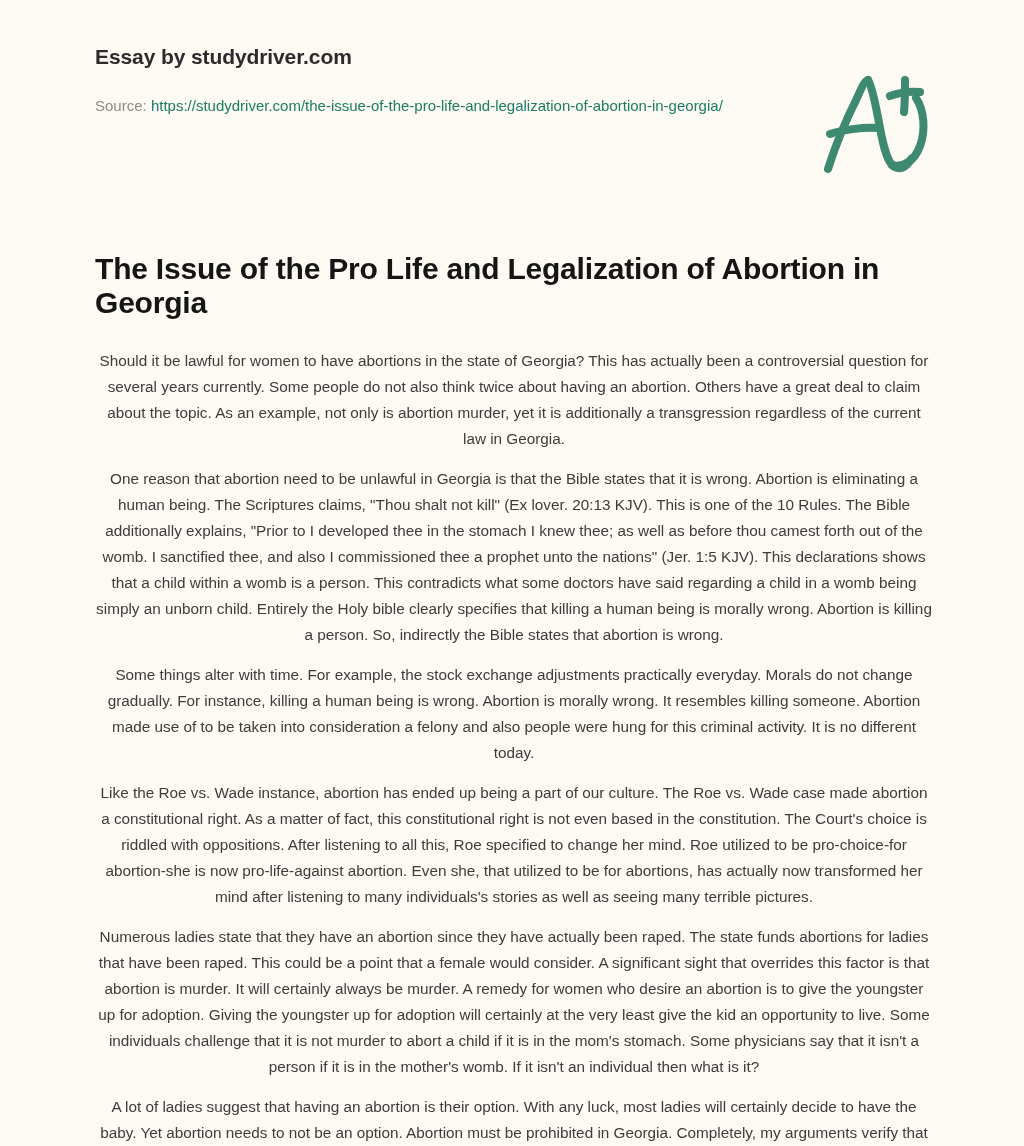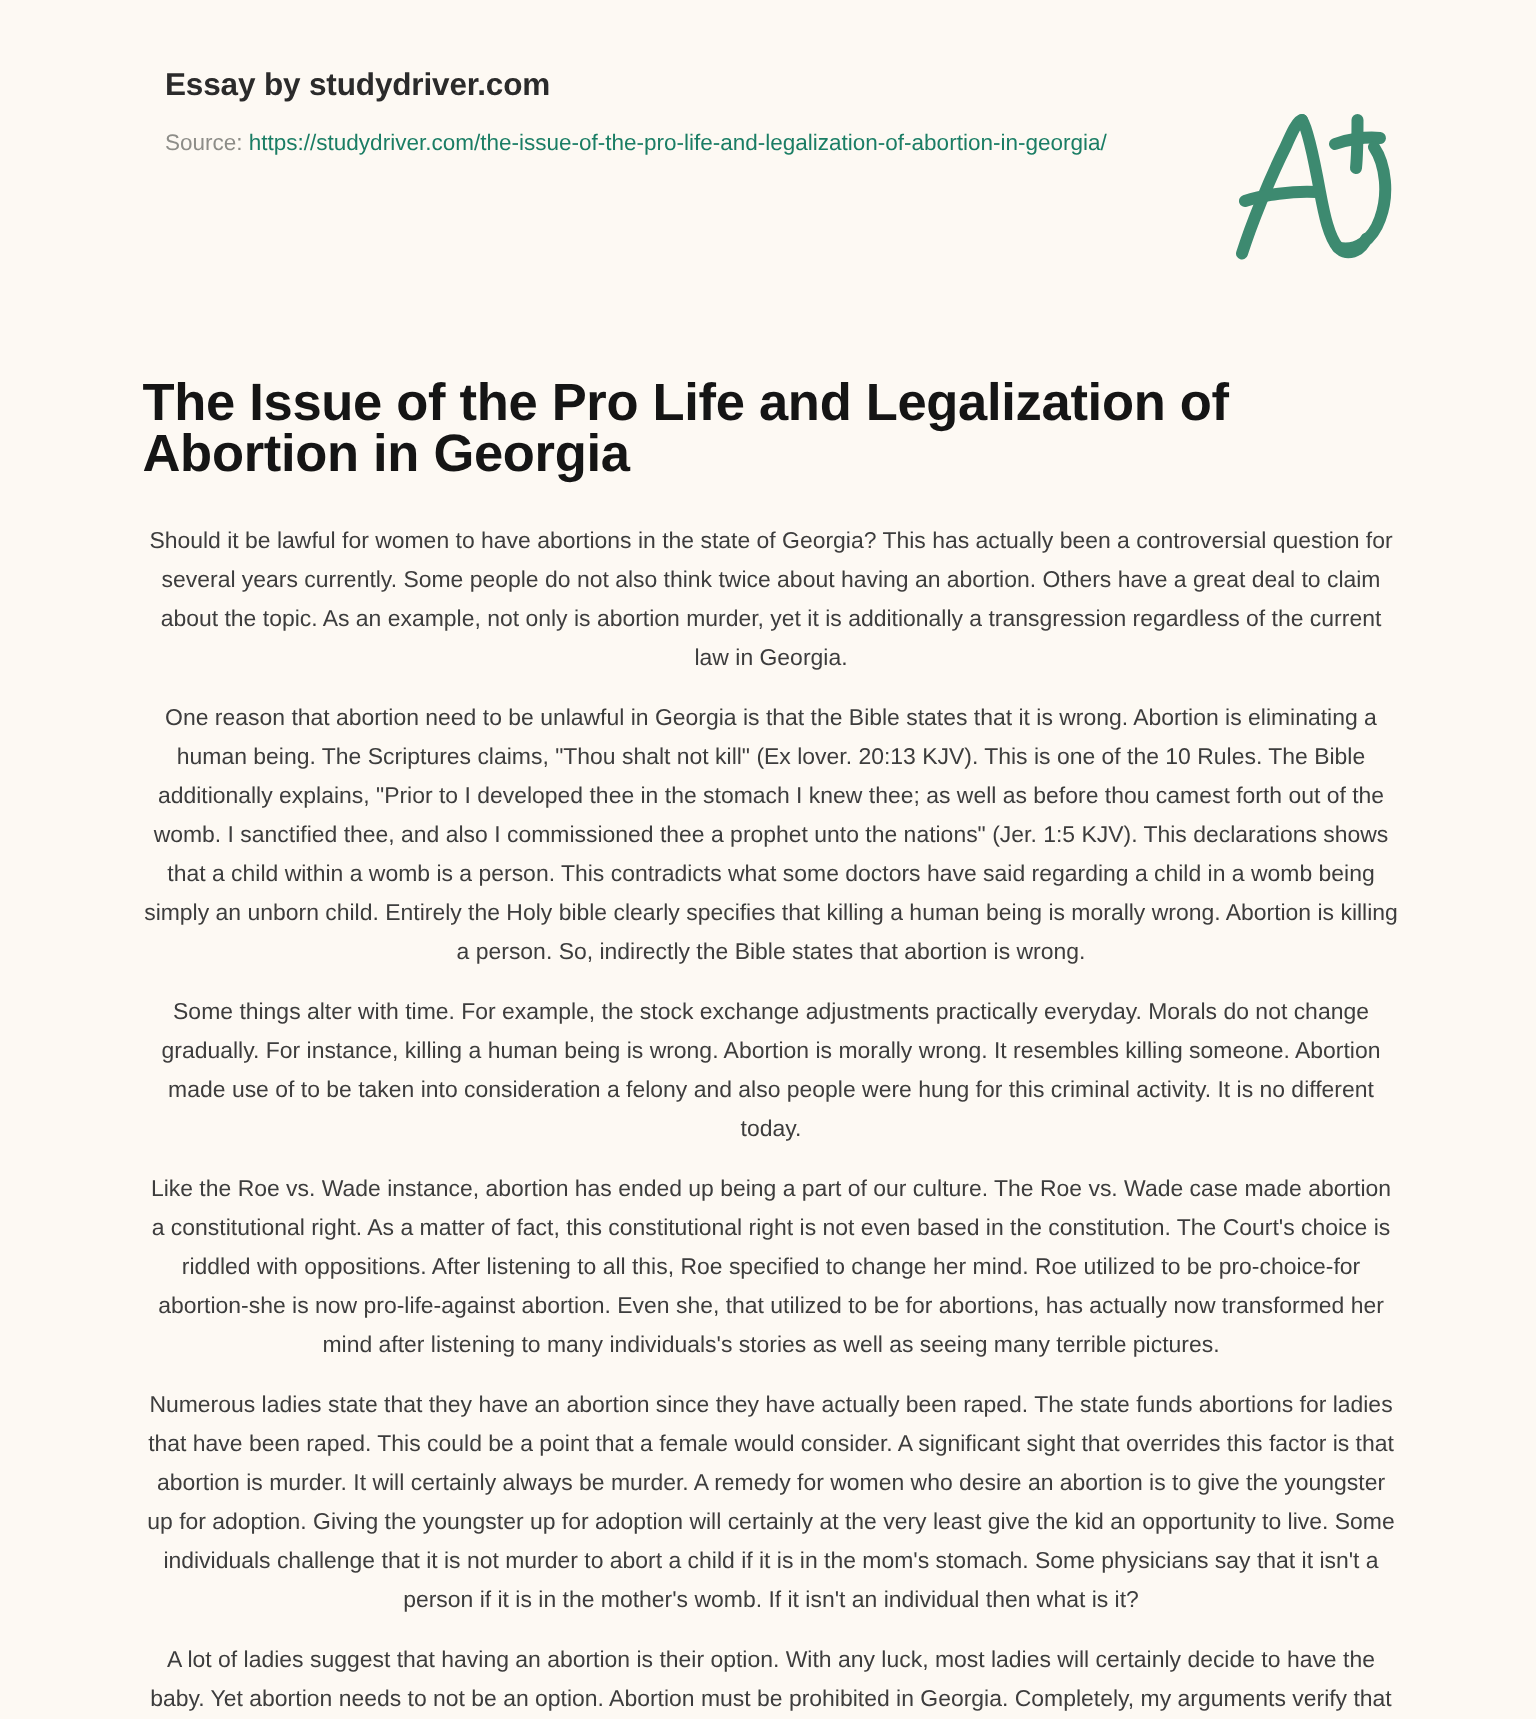--- a/index.html
+++ b/index.html
@@ -17,34 +17,34 @@
   .page {
     position: relative;
     width: 1024px;
     height: 1146px;
     box-sizing: border-box;
   }
 
   
   .header {
     position: absolute;
-    left: 110px;
+    left: 95px;
     top: 44px;
     width: 660px;
   }
   .brand-heading {
     font-size: 21px;
     font-weight: bold;
     color: #2b2b2b;
     letter-spacing: -0.1px;
     line-height: 26px;
     margin: 0;
   }
   .source-line {
-    margin-top: 14px;
+    margin-top: 24px;
     font-size: 15px;
     line-height: 24px;
     color: #8d8d88;
     word-break: break-all;
   }
   .source-label {
     color: #8d8d88;
   }
   .source-url {
     color: #1a7d64;
@@ -65,21 +65,21 @@
     height: 104px;
   }
 
   
   .essay-title {
     position: absolute;
     left: 95px;
     top: 252px;
     width: 840px;
     margin: 0;
-    font-size: 35px;
+    font-size: 30px;
     line-height: 34px;
     font-weight: bold;
     color: #151515;
     letter-spacing: -0.2px;
   }
 
   
   .essay-body {
     position: absolute;
     left: 95px;

